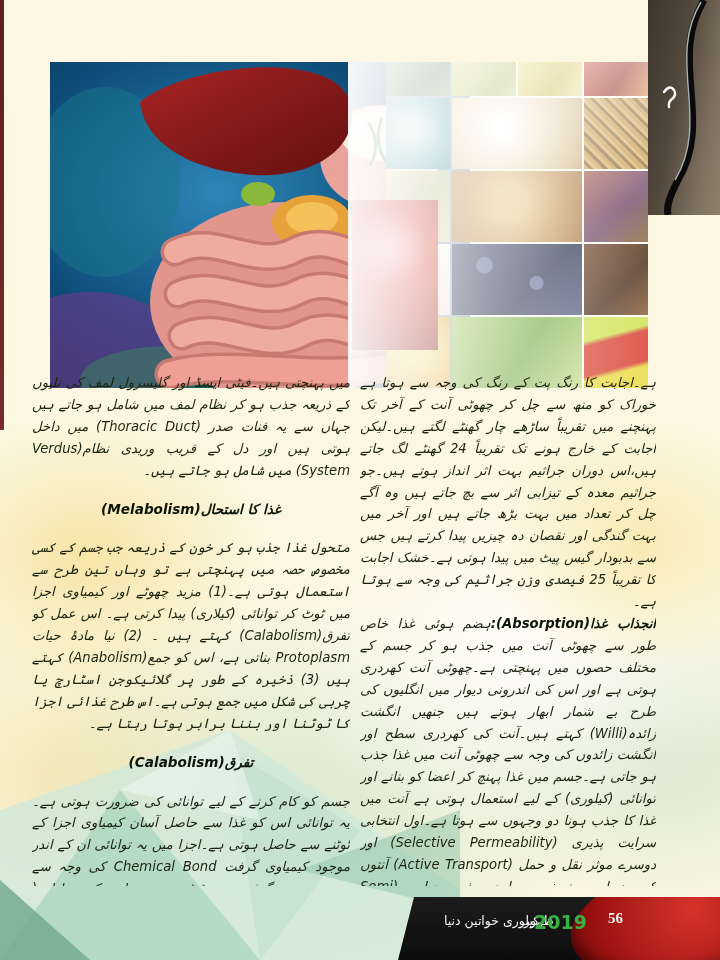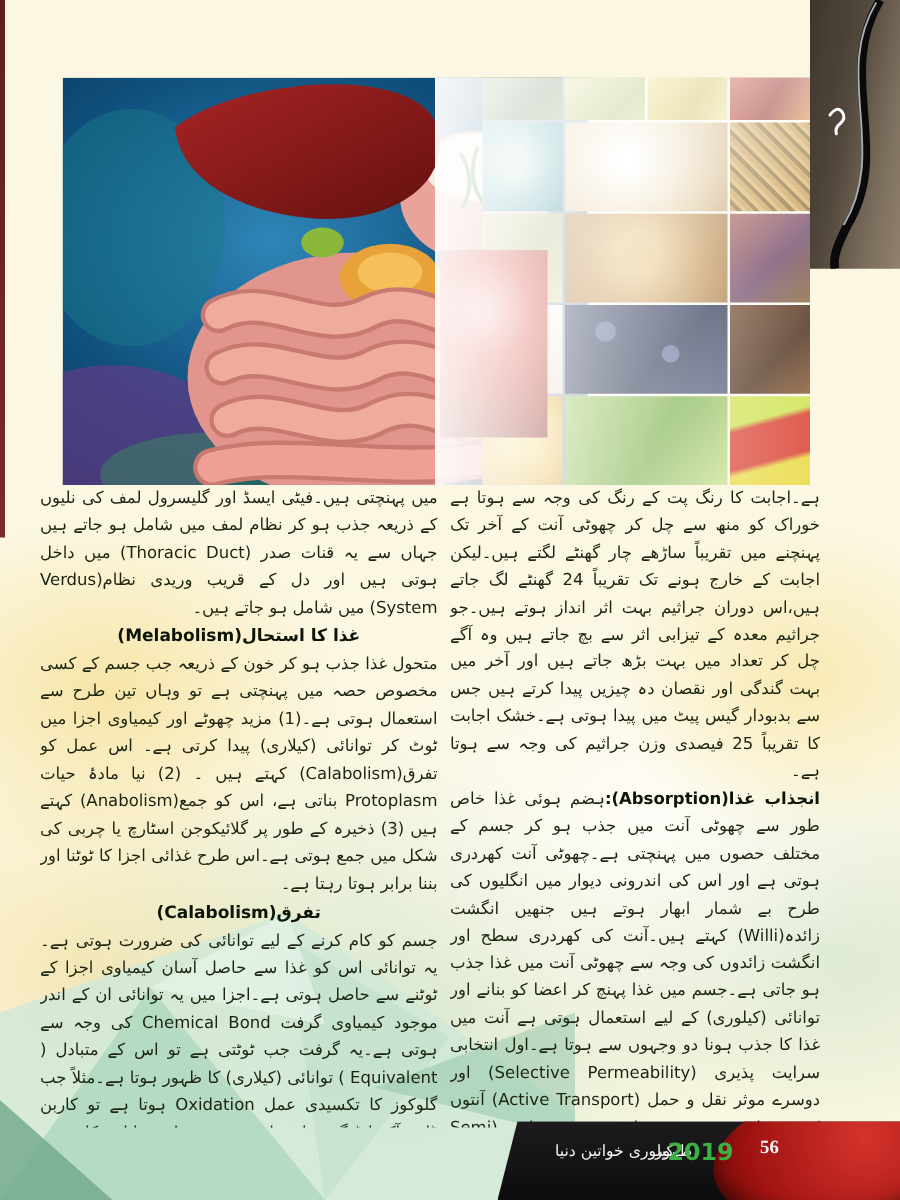--- a/index.html
+++ b/index.html
@@ -47,27 +47,27 @@
   .fc-cookies {background:linear-gradient(135deg,#6e4428,#4a2c18 60%,#8a5a32);}
   .fc-mango   {background:radial-gradient(circle at 50% 45%,#f5d878 25%,#e8b84a 70%,#d89a32);}
   .fc-lettuce {grid-column:span 2; background:linear-gradient(120deg,#9fc85a,#6ea83a 55%,#c8e08a);}
   .fc-applerg {background:linear-gradient(165deg,#cfe24a 0 28%,#d83a2a 34% 68%,#e8d83a 74%);}
   .apple-photo{position:absolute; left:302px; top:138px; width:86px; height:150px;
     background:radial-gradient(circle at 42% 32%,#f0a0a0 6%,#d84838 34%,#a82818 72%,#7a1608);}
   .grid-fade{position:absolute; right:0; top:0; width:300px; height:100%;
     background:linear-gradient(90deg, rgba(255,255,255,.92), rgba(255,255,255,.55) 45%, rgba(255,255,255,.18)),
                linear-gradient(rgba(255,255,255,.45), rgba(255,255,255,0) 45%);}
   
-  .col{position:absolute; top:388px; height:514px; overflow:hidden;
+  .col{position:absolute; top:372px; height:514px; overflow:hidden;
     direction:rtl; text-align:justify; color:#1c2410;
-    font-size:13.2px; line-height:21.9px;}
+    font-size:13.2px; line-height:21.9px;font-style:italic;}
   .col-left{left:32px; width:318px;}
   .col-right{left:360px; width:296px;}
   .col p{margin:0;}
-  .blk-h{text-align:center; font-weight:700; font-size:13.6px; color:#0d1408; margin:1px 0 !important;}
+  .blk-h{text-align:center; font-weight:700; font-size:13.6px; color:#0d1408; margin:17px 0 !important;}
   .blk-lead b{font-weight:700; color:#0d1408;margin-top:28px;}
   
   .footer-bar{position:absolute; left:398px; top:897px; width:322px; height:63px;
     background:linear-gradient(#1c1c1c,#0c0c0c);
     clip-path:polygon(16px 0, 100% 0, 100% 100%, 0 100%); overflow:hidden;}
   .footer-blob{position:absolute; left:172px; top:-28px; width:215px; height:112px;
     border-radius:50%; transform:rotate(-8deg);
     background:radial-gradient(circle at 58% 38%,#d6332c,#9c1210 68%,#6e0a08);
     box-shadow:inset 0 -10px 16px rgba(0,0,0,.5);}
   .f-text{position:absolute; color:#f4f4f4; white-space:nowrap;}

